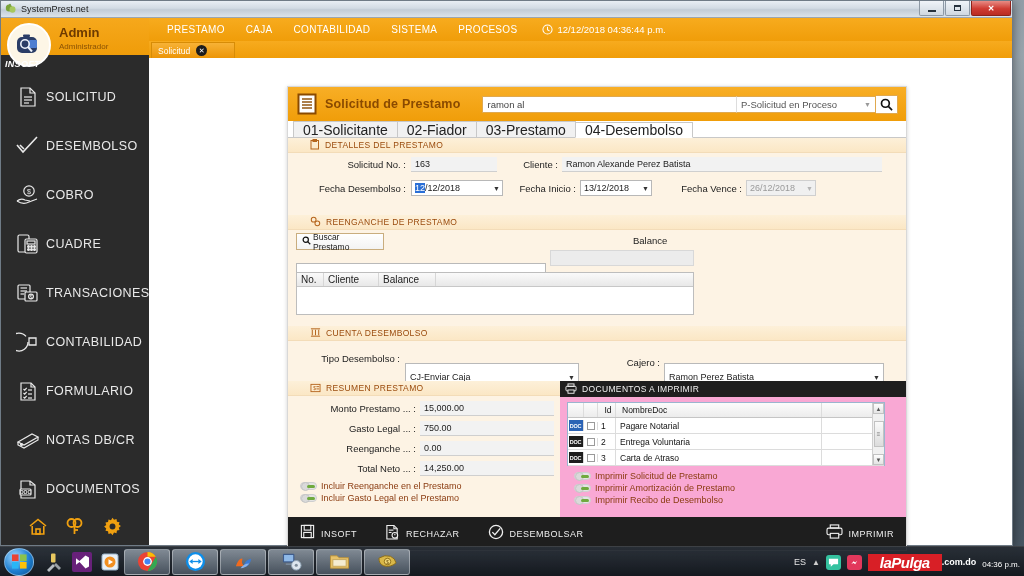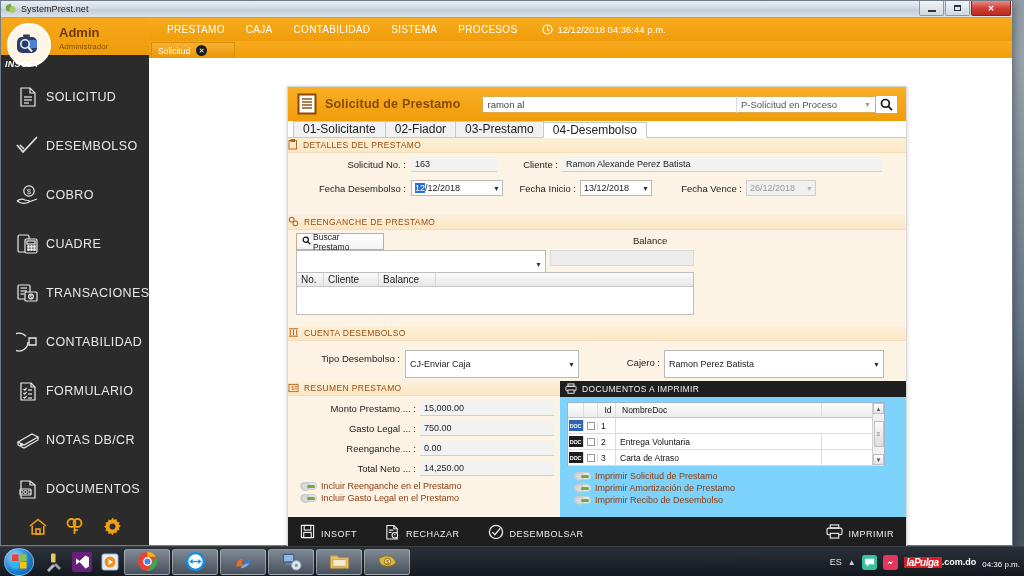--- a/index.html
+++ b/index.html
@@ -142,31 +142,31 @@
   .ph-select {
     width: 140px; height:17px; background:#fff; border:1px solid #e0a94f; border-left:1px solid #ddd;
     font-size:9.5px; color:#444; padding:0 4px; display:flex;align-items:center; justify-content:space-between;
   }
   .ph-select .cv { color:#555; }
   .ph-select .caret { color:#999; font-size:7px; }
   .ph-searchbtn { width:22px;height:19px; background:#fff; border:1px solid #e0a94f; border-left:none; display:flex;align-items:center;justify-content:center; }
 
   .tabs-row { height: 17px; background:#fff; display:flex; align-items:flex-end; padding-left:5px; border-bottom:1px solid #c8c8c8; flex:none;}
   .ftab {
-    height: 16px; padding: 0 9px; font-size:12px; color:#222;
+    height: 16px; padding: 0 9px; font-size:14px; color:#222;
     border:1px solid #c8c8c8; border-bottom:none; background:#f1f1f1;
-    display:flex;margin-right:-1px;
+    display:flex;align-items:center; margin-right:-1px;
   }
   .ftab.active { background:#fff; border-bottom:1px solid #fff; position:relative; z-index:2; margin-bottom:-1px; }
 
   .form-area { flex:1; position: relative; background:#fff; overflow:hidden; }
 
   .sec-head {
     height: 15px; background: linear-gradient(to bottom,#fdf0d9,#fbe7c5);
-    display:flex; align-items:center; gap:5px; padding-left:0;
+    display:flex; align-items:center; gap:5px; padding-left:22px;
     border-bottom: 1px solid #f3dcb8;
   }
   .sec-head .t { font-size:8.5px; color:#9a4b0d; letter-spacing:.35px; font-weight:normal;}
   .sec-body { background:#fdf3e4; }
 
   .lbl-r { font-size:9.5px; color:#222; text-align:right; white-space:nowrap; }
   .field {
     background:#f2f2f2; border:none; border-bottom:1px solid #cfcfcf;
     height:15px; font-size:9px; color:#222; padding:0 4px; display:flex; align-items:center;
   }
@@ -176,21 +176,21 @@
     font-size:9px; color:#222; padding:0 2px 0 3px;
   }
   .datebox.disabled { background:#f0f0f0; color:#9a9a9a; border-color:#cfcfcf;}
   .sel-hl { background:#2a6fd6; color:#fff; padding: 0 0px; }
   .dd-caret { font-size:7px; color:#333; }
   .dd-caret.dim { color:#b4b4b4; }
 
   .combo {
     height:28px; background:#fff; border:1px solid #b9b9b9;
     display:flex; align-items:center; justify-content:space-between;
-    font-size:9px; color:#222; padding: 0 3px 0 4px;
+    font-size:9px; color:#222; padding: 0 3px 0 4px; margin-top: 13px;
   }
 
   .btn-outline {
     height:17px; background:linear-gradient(to bottom,#fff,#f3f3f3); border:1px solid #c9ad7e;
     display:flex; align-items:center; gap:2px; padding:0 5px; font-size:8.5px; color:#222;
   }
 
   .grid-box { background:#fff; border:1px solid #bdbdbd; }
   .grid-hdr { height:14px; background:linear-gradient(to bottom,#fafafa,#e8e8e8); border-bottom:1px solid #c7c7c7; display:flex; }
   .gh-cell { font-size:10px; color:#222; display:flex; align-items:center; padding-left:4px; border-right:1px solid #d6d6d6;}
@@ -256,21 +256,21 @@
   }
   .tray { position:absolute; right:0; top:0; height:30px; display:flex; align-items:center; gap:6px; padding-right:4px; }
   .tray-lang { font-size:9px; color:#e3e3e3; }
   .tray-up { font-size:8px; color:#cfcfcf; }
   .tray-ic { width:15px;height:15px;border-radius:3px;display:flex;align-items:center;justify-content:center;font-size:7px;color:#fff;}
   .clockbox { text-align:center; line-height:1.05; }
   .clockbox .t1 { font-size:8px; color:#fff; }
   .watermark {
     display:flex; align-items:center; gap:0px;
   }
-  .wm-red { background:#d81f26; color:#fff; font-weight:bold; font-size:10px; padding:0 3px; font-style:italic; letter-spacing:-.5px;}
+  .wm-red { background:#d81f26; color:#fff; font-weight:bold; font-size:15px; padding:0 12px; font-style:italic; letter-spacing:-.5px;}
   .wm-dom { font-size:9px; color:#fff; font-weight:bold; }
 </style>
 </head>
 <body>
 
 <div class="wall-blob wb1"></div>
 <div class="wall-blob wb2"></div>
 <div class="wall-blob wb3"></div>
 <div class="wall-blob wb4"></div>
 
@@ -670,21 +670,21 @@
                       <span class="toggle">
                           <span class="knob"></span>
                           <span class="track"></span>
                         </span>
                       <span class="toggle-lbl">Incluir Gasto Legal en el Prestamo</span>
                     </div>
                   </div>
                 </div>
               </div>
 
-              <div style="position:absolute; left:272px; top:0; right:0; bottom:0; background:#7dd3fc;">
+              <div style="position:absolute; left:272px; top:0; right:0; bottom:0; background:#f9a8d4;">
                 <div class="dark-head">
                   <span>
                     <svg width="12" height="11" viewBox="0 0 13 12" fill="none" stroke="#f2f2f2" stroke-width="1">
                       <rect x="3.2" y="1" width="6.6" height="2.6"></rect>
                       <rect x="1" y="3.6" width="11" height="5" rx="1"></rect>
                       <rect x="3.2" y="7.6" width="6.6" height="3.6" fill="#1e1e1e"></rect>
                     </svg>
                   </span>
                   <span class="t">DOCUMENTOS A IMPRIMIR</span>
                 </div>
@@ -698,20 +698,21 @@
                     <div style="width:62px;flex:none;"></div>
                   </div>
                   <div class="dg-row">
                     <div class="dg-c0">
                         <span class="doc-chip">DOC</span>
                       </div>
                     <div class="dg-c1">
                         <span class="cbox"></span>
                       </div>
                     <div class="dg-c2">1</div>
+                    <div class="dg-c3">Pagare Notarial</div>
                     <div style="width:62px;flex:none;"></div>
                   </div>
                   <div class="dg-row">
                     <div class="dg-c0">
                         <span class="doc-chip dark">DOC</span>
                       </div>
                     <div class="dg-c1">
                         <span class="cbox"></span>
                       </div>
                     <div class="dg-c2">2</div>

